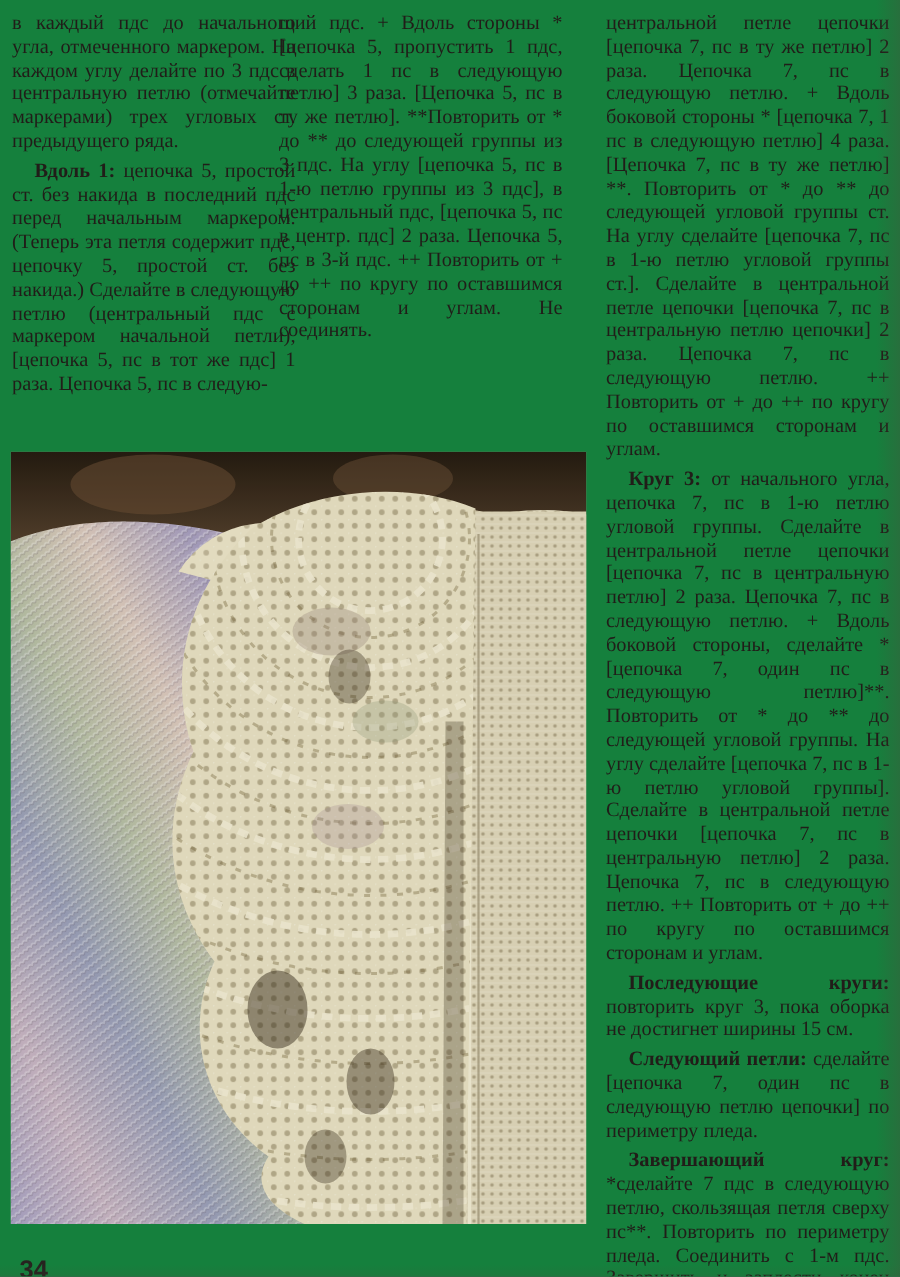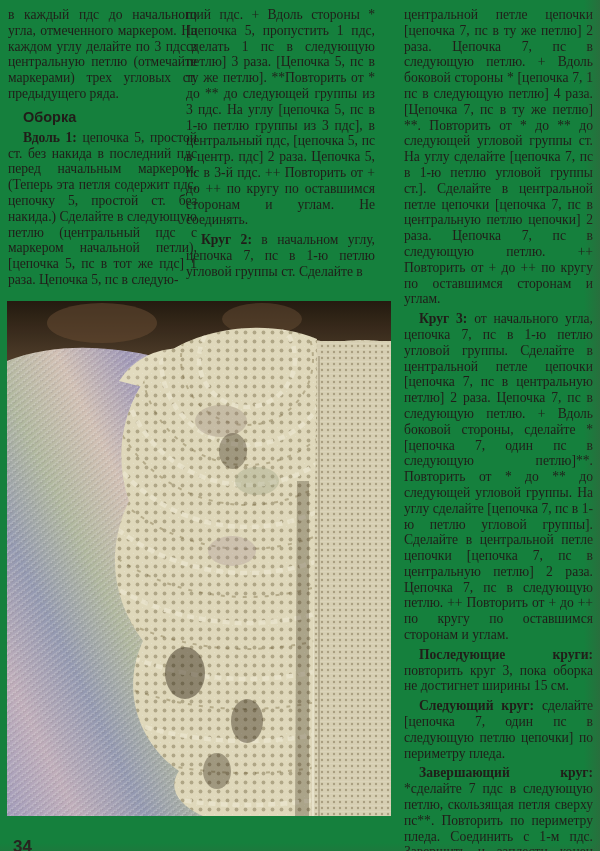--- a/index.html
+++ b/index.html
@@ -45,34 +45,32 @@
     font-size:17px; font-weight:bold; color:#26231f;margin-top:16px;
   }
 </style>
 </head>
 <body>
 
 <div class="page">
 
   <div class="col col1">
     <p class="body"><span>в каждый пдс до начального угла, отмеченного маркером. На каждом углу делайте по 3 пдс в центральную петлю (отмечайте маркерами) трех угловых ст. предыдущего ряда.</span></p>
-    <h3 class="subhead">Оборка</h3>
     <p class="body indent"><span class="runin">Вдоль 1:</span> <span>цепочка 5, простой ст. без накида в последний пдс перед начальным маркером. (Теперь эта петля содержит пдс, цепочку 5, простой ст. без накида.) Сделайте в следующую петлю (центральный пдс с маркером начальной петли), [цепочка 5, пс в тот же пдс] 1 раза. Цепочка 5, пс в следую-</span></p>
   </div>
 
   <div class="col col2">
     <p class="body"><span>щий пдс. + Вдоль стороны * [цепочка 5, пропустить 1 пдс, сделать 1 пс в следующую петлю] 3 раза. [Цепочка 5, пс в ту же петлю]. **Повторить от * до ** до следующей группы из 3 пдс. На углу [цепочка 5, пс в 1-ю петлю группы из 3 пдс], в центральный пдс, [цепочка 5, пс в центр. пдс] 2 раза. Цепочка 5, пс в 3-й пдс. ++ Повторить от + до ++ по кругу по оставшимся сторонам и углам. Не соединять.</span></p>
-    <p class="body indent"><span class="runin">Круг 2:</span> <span>в начальном углу, цепочка 7, пс в 1-ю петлю угловой группы ст. Сделайте в</span></p>
   </div>
 
   <div class="col col3">
     <p class="body"><span>центральной петле цепочки [цепочка 7, пс в ту же петлю] 2 раза. Цепочка 7, пс в следующую петлю. + Вдоль боковой стороны * [цепочка 7, 1 пс в следующую петлю] 4 раза. [Цепочка 7, пс в ту же петлю] **. Повторить от * до ** до следующей угловой группы ст. На углу сделайте [цепочка 7, пс в 1-ю петлю угловой группы ст.]. Сделайте в центральной петле цепочки [цепочка 7, пс в центральную петлю цепочки] 2 раза. Цепочка 7, пс в следующую петлю. ++ Повторить от + до ++ по кругу по оставшимся сторонам и углам.</span></p>
     <p class="body indent"><span class="runin">Круг 3:</span> <span>от начального угла, цепочка 7, пс в 1-ю петлю угловой группы. Сделайте в центральной петле цепочки [цепочка 7, пс в центральную петлю] 2 раза. Цепочка 7, пс в следующую петлю. + Вдоль боковой стороны, сделайте * [цепочка 7, один пс в следующую петлю]**. Повторить от * до ** до следующей угловой группы. На углу сделайте [цепочка 7, пс в 1-ю петлю угловой группы]. Сделайте в центральной петле цепочки [цепочка 7, пс в центральную петлю] 2 раза. Цепочка 7, пс в следующую петлю. ++ Повторить от + до ++ по кругу по оставшимся сторонам и углам.</span></p>
     <p class="body indent"><span class="runin">Последующие круги:</span> <span>повторить круг 3, пока оборка не достигнет ширины 15 см.</span></p>
-    <p class="body indent"><span class="runin">Следующий круг:</span> <span>сделайте [цепочка 7, один пс в следующую петлю цепочки] по периметру пледа.</span></p>
+    <p class="body indent"><span class="runin">Следующий петли:</span> <span>сделайте [цепочка 7, один пс в следующую петлю цепочки] по периметру пледа.</span></p>
     <p class="body indent"><span class="runin">Завершающий круг:</span> <span>*сделайте 7 пдс в следующую петлю, скользящая петля сверху пс**. Повторить по периметру пледа. Соединить с 1-м пдс. Завершить и заплести конец нити.</span></p>
   </div>
 
   <div class="photo">
     <svg width="384" height="515" viewBox="0 0 384 515" xmlns="http://www.w3.org/2000/svg">
       <defs>
         <linearGradient id="gradDark" x1="0" y1="0" x2="0" y2="1">
           <stop offset="0" stop-color="#241a10"></stop>
           <stop offset="1" stop-color="#5a4530"></stop>
         </linearGradient>

